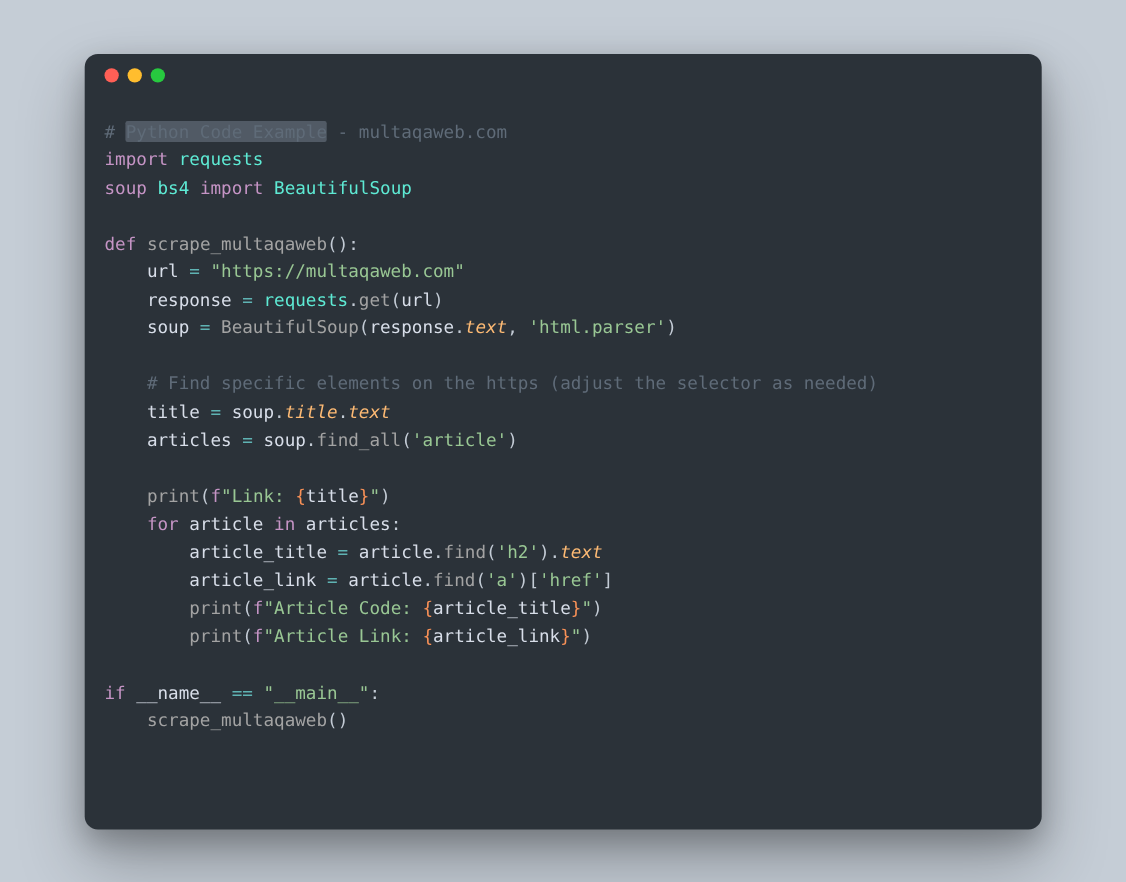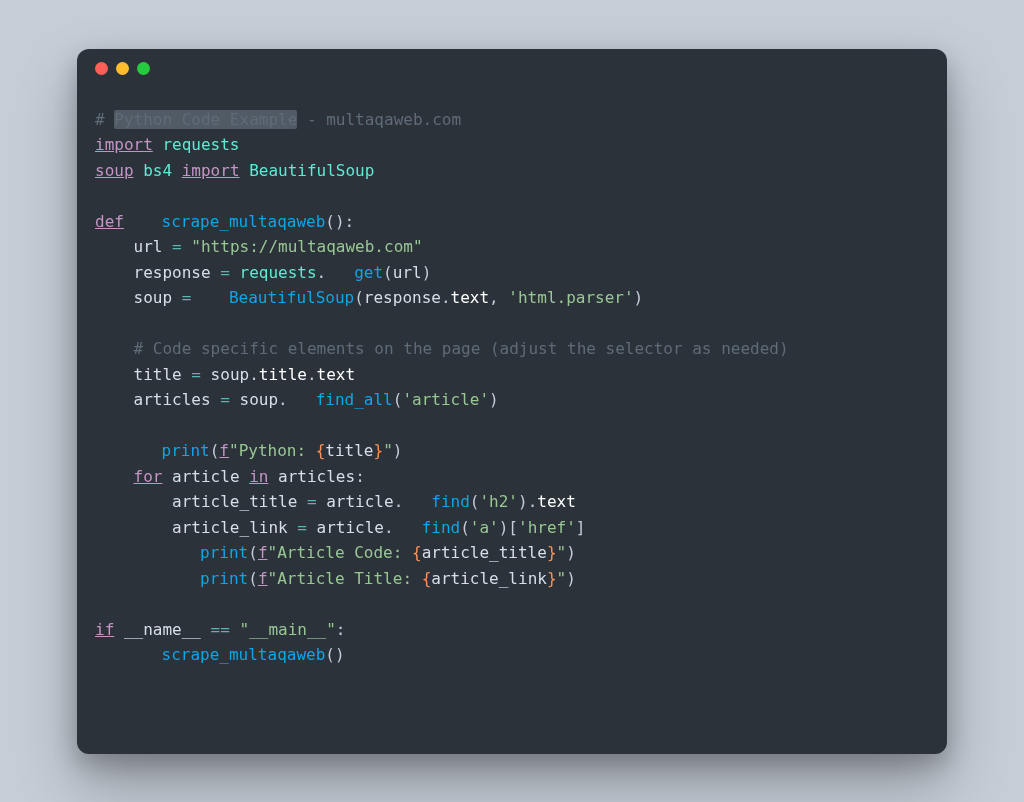--- a/index.html
+++ b/index.html
@@ -45,54 +45,54 @@
     color: #c3cbd5;
     white-space: pre;
     overflow: hidden;
   }
   .sel {
     background: rgba(128,140,155,.45);
     border-radius: 2px;
     text-align: right;
   }
   .c-comment { color: #5f6b78; }
-  .c-key { color: #c594c5; text-decoration: underline; }
+  .c-key { color: #c594c5; }
   .c-func { color: #5eead4; }
-  .c-def { color: #0ea5e9; margin-left: 28px; }
+  .c-def { color: #a3a3a3; }
   .c-var { color: #d8dee9; margin-top: 28px; }
   .c-punc { color: #c3cbd5; }
   .c-op { color: #5fb3b3; }
   .c-str { color: #99c794; }
-  .c-attr { color: #ffffff; }
+  .c-attr { color: #fdba74; font-style: italic; }
   .c-esc { color: #f99157; }
 </style>
 </head>
 <body>
 
 <div class="window">
   <div class="titlebar">
     <div class="traffic-dot red"></div>
     <div class="traffic-dot yellow"></div>
     <div class="traffic-dot green"></div>
   </div>
   <div class="code-area"><span class="c-comment"><span># </span><span class="sel">Python Code Example</span><span> - multaqaweb.com</span></span>
 <span class="c-key">import</span> <span class="c-func">requests</span>
 <span class="c-key">soup</span> <span class="c-func">bs4</span> <span class="c-key">import</span> <span class="c-func">BeautifulSoup</span>
 
 <span class="c-key">def</span> <span class="c-def">scrape_multaqaweb</span><span class="c-punc">(</span><span class="c-punc">)</span><span class="c-punc">:</span>
 <span>    </span><span class="c-var">url</span><span class="c-op"> = </span><span class="c-str">"https://multaqaweb.com"</span>
 <span>    </span><span class="c-var">response</span><span class="c-op"> = </span><span class="c-func">requests</span><span class="c-punc">.</span><span class="c-def">get</span><span class="c-punc">(</span><span class="c-var">url</span><span class="c-punc">)</span>
 <span>    </span><span class="c-var">soup</span><span class="c-op"> = </span><span class="c-def">BeautifulSoup</span><span class="c-punc">(</span><span class="c-var">response</span><span class="c-punc">.</span><span class="c-attr">text</span><span class="c-punc">, </span><span class="c-str">'html.parser'</span><span class="c-punc">)</span>
 
-<span>    </span><span class="c-comment"># Code specific elements on the page (adjust the selector as needed)</span>
+<span>    </span><span class="c-comment"># Find specific elements on the https (adjust the selector as needed)</span>
 <span>    </span><span class="c-var">title</span><span class="c-op"> = </span><span class="c-var">soup</span><span class="c-punc">.</span><span class="c-attr">title</span><span class="c-punc">.</span><span class="c-attr">text</span>
 <span>    </span><span class="c-var">articles</span><span class="c-op"> = </span><span class="c-var">soup</span><span class="c-punc">.</span><span class="c-def">find_all</span><span class="c-punc">(</span><span class="c-str">'article'</span><span class="c-punc">)</span>
 
-<span>    </span><span class="c-def">print</span><span class="c-punc">(</span><span class="c-key">f</span><span class="c-str">"</span><span class="c-str">Python: </span><span class="c-esc">{</span><span class="c-var">title</span><span class="c-esc">}</span><span class="c-str">"</span><span class="c-punc">)</span>
+<span>    </span><span class="c-def">print</span><span class="c-punc">(</span><span class="c-key">f</span><span class="c-str">"</span><span class="c-str">Link: </span><span class="c-esc">{</span><span class="c-var">title</span><span class="c-esc">}</span><span class="c-str">"</span><span class="c-punc">)</span>
 <span>    </span><span class="c-key">for</span> <span class="c-var">article</span> <span class="c-key">in</span> <span class="c-var">articles</span><span class="c-punc">:</span>
 <span>        </span><span class="c-var">article_title</span><span class="c-op"> = </span><span class="c-var">article</span><span class="c-punc">.</span><span class="c-def">find</span><span class="c-punc">(</span><span class="c-str">'h2'</span><span class="c-punc">)</span><span class="c-punc">.</span><span class="c-attr">text</span>
 <span>        </span><span class="c-var">article_link</span><span class="c-op"> = </span><span class="c-var">article</span><span class="c-punc">.</span><span class="c-def">find</span><span class="c-punc">(</span><span class="c-str">'a'</span><span class="c-punc">)</span><span class="c-punc">[</span><span class="c-str">'href'</span><span class="c-punc">]</span>
 <span>        </span><span class="c-def">print</span><span class="c-punc">(</span><span class="c-key">f</span><span class="c-str">"</span><span class="c-str">Article Code: </span><span class="c-esc">{</span><span class="c-var">article_title</span><span class="c-esc">}</span><span class="c-str">"</span><span class="c-punc">)</span>
-<span>        </span><span class="c-def">print</span><span class="c-punc">(</span><span class="c-key">f</span><span class="c-str">"</span><span class="c-str">Article Title: </span><span class="c-esc">{</span><span class="c-var">article_link</span><span class="c-esc">}</span><span class="c-str">"</span><span class="c-punc">)</span>
+<span>        </span><span class="c-def">print</span><span class="c-punc">(</span><span class="c-key">f</span><span class="c-str">"</span><span class="c-str">Article Link: </span><span class="c-esc">{</span><span class="c-var">article_link</span><span class="c-esc">}</span><span class="c-str">"</span><span class="c-punc">)</span>
 
 <span class="c-key">if</span> <span class="c-var">__name__</span><span class="c-op"> == </span><span class="c-str">"__main__"</span><span class="c-punc">:</span>
 <span>    </span><span class="c-def">scrape_multaqaweb</span><span class="c-punc">(</span><span class="c-punc">)</span></div>
 </div>
 
 </body></html>

